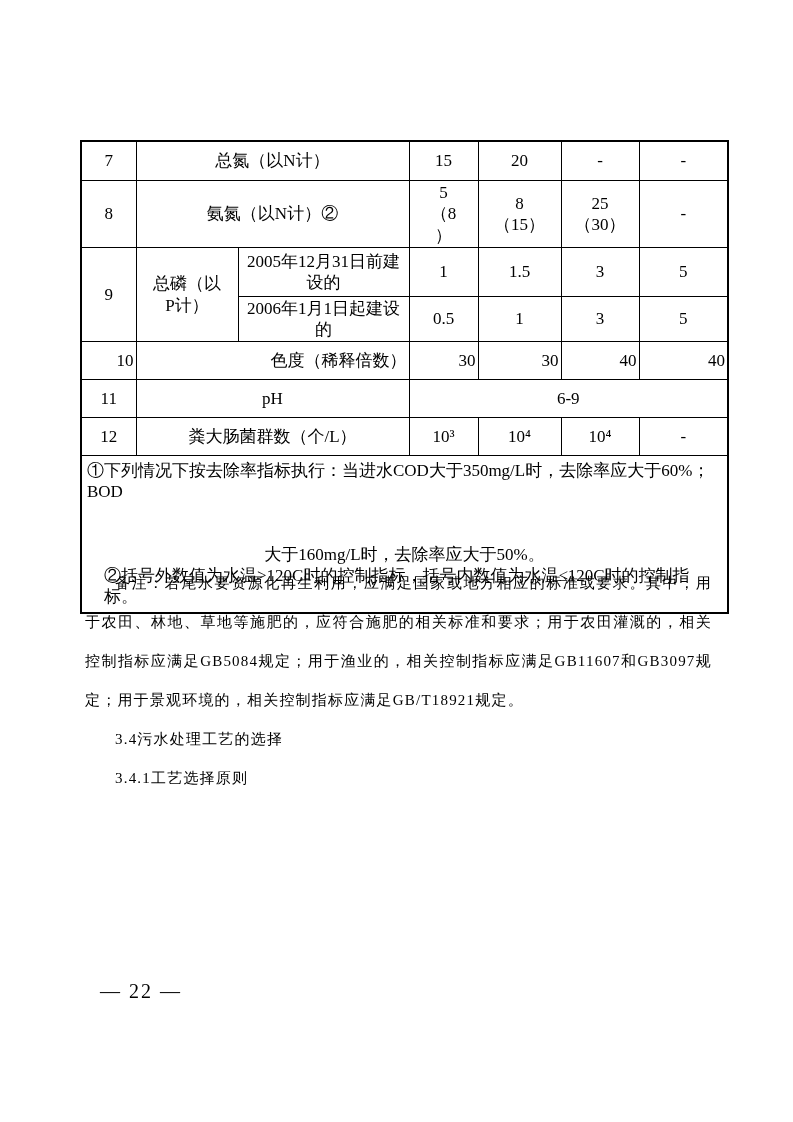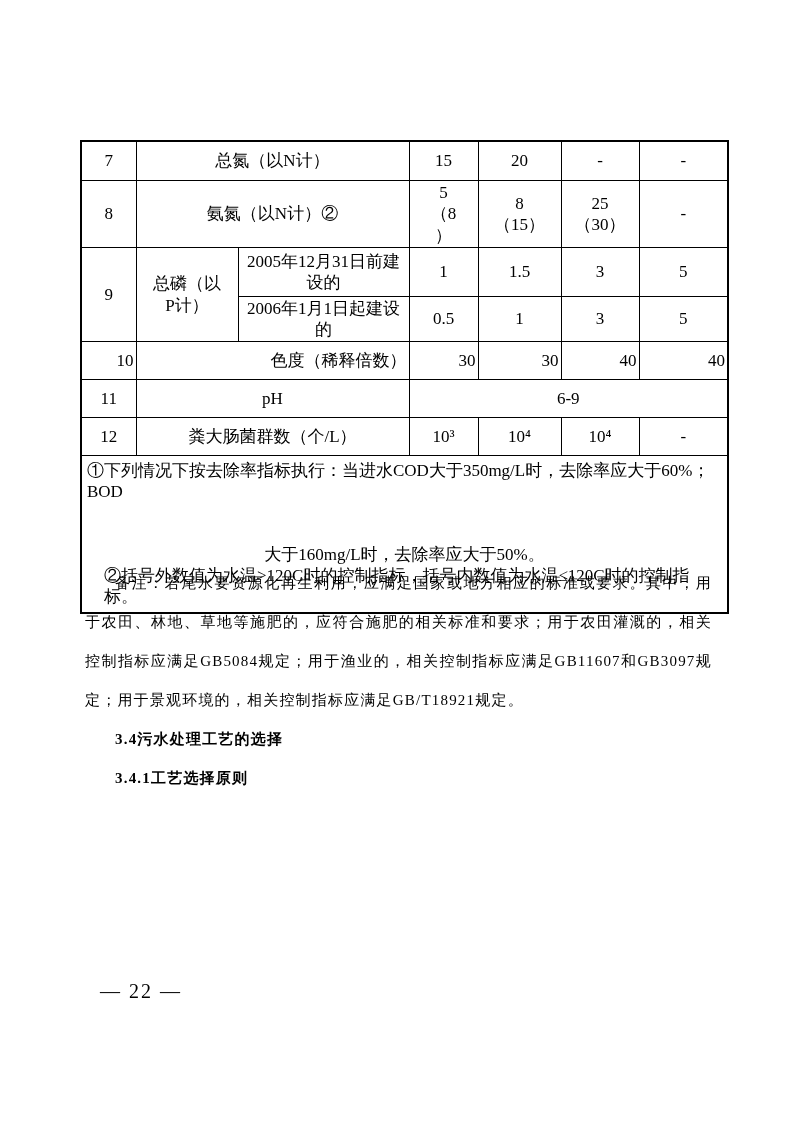--- a/index.html
+++ b/index.html
@@ -56,21 +56,21 @@
     left: 85px; top: 516px;
     width: 627px;
     font-size: 15px;
     line-height: 39px;
     letter-spacing: 1.2px;
     text-align: justify;
     text-justify: inter-ideograph;
     margin-top: 48px;
   }
   .body-text p { margin: 0; text-indent: 2em; }
-  .body-text p.h { font-weight: bold; }
+  .body-text p.h { font-weight: normal; }
 
   
   .page-footer {
     position: absolute;
     left: 100px; top: 980px;
     font-size: 20px;
     letter-spacing: 2px;
   }
 </style>
 </head>

